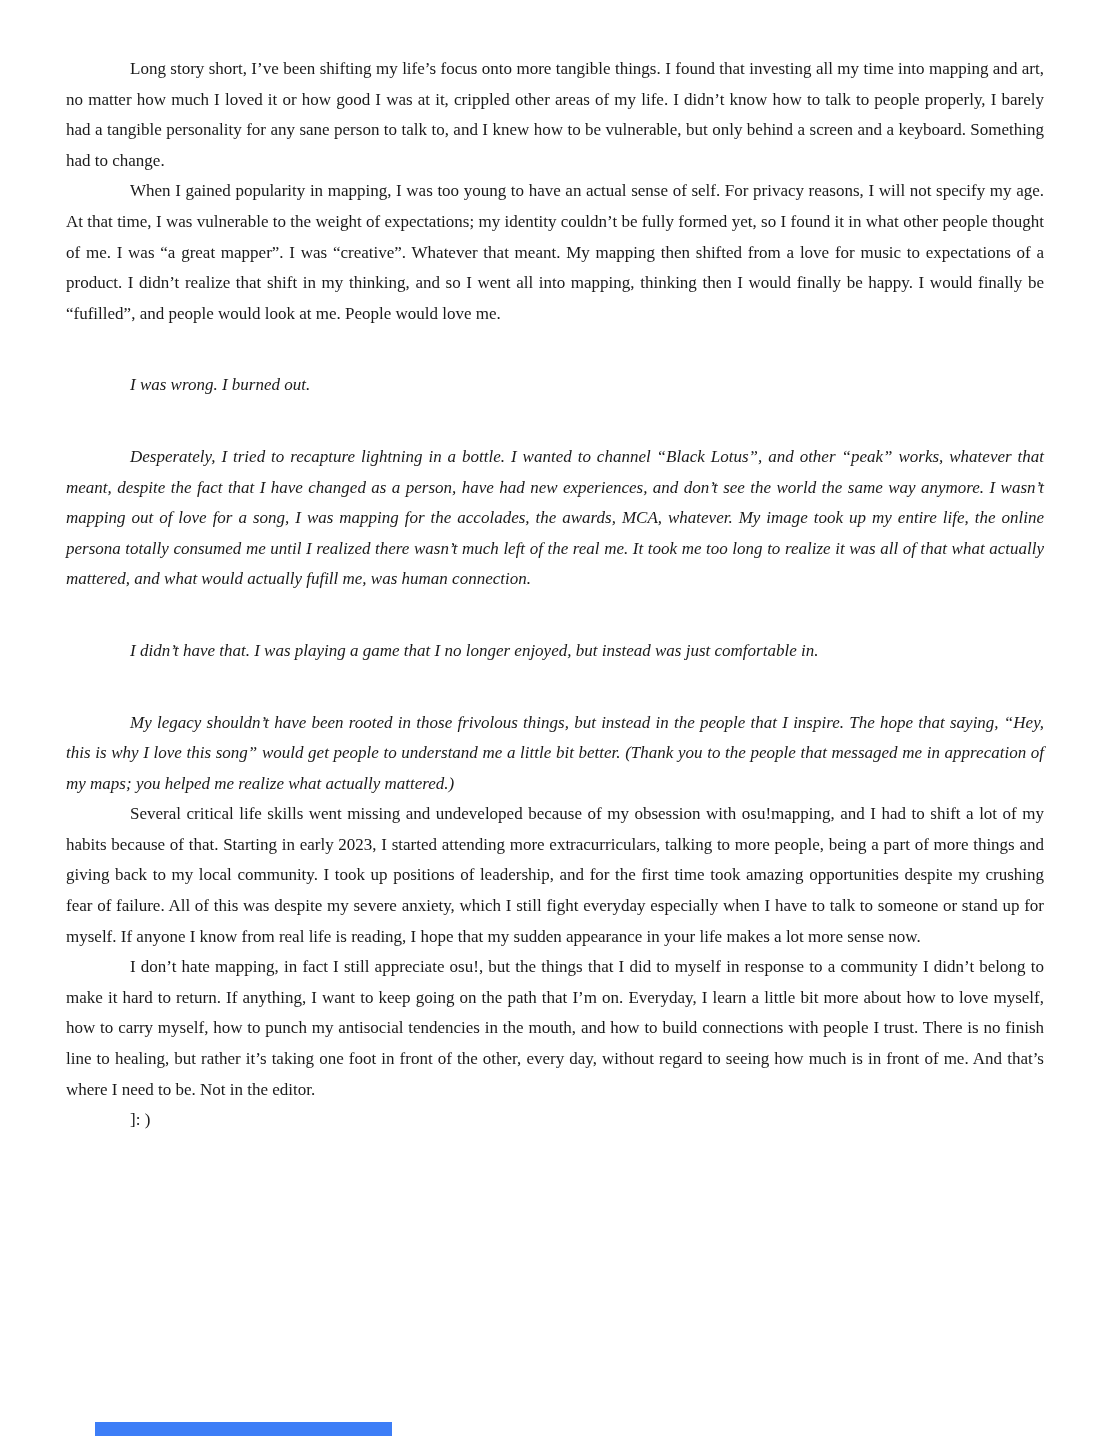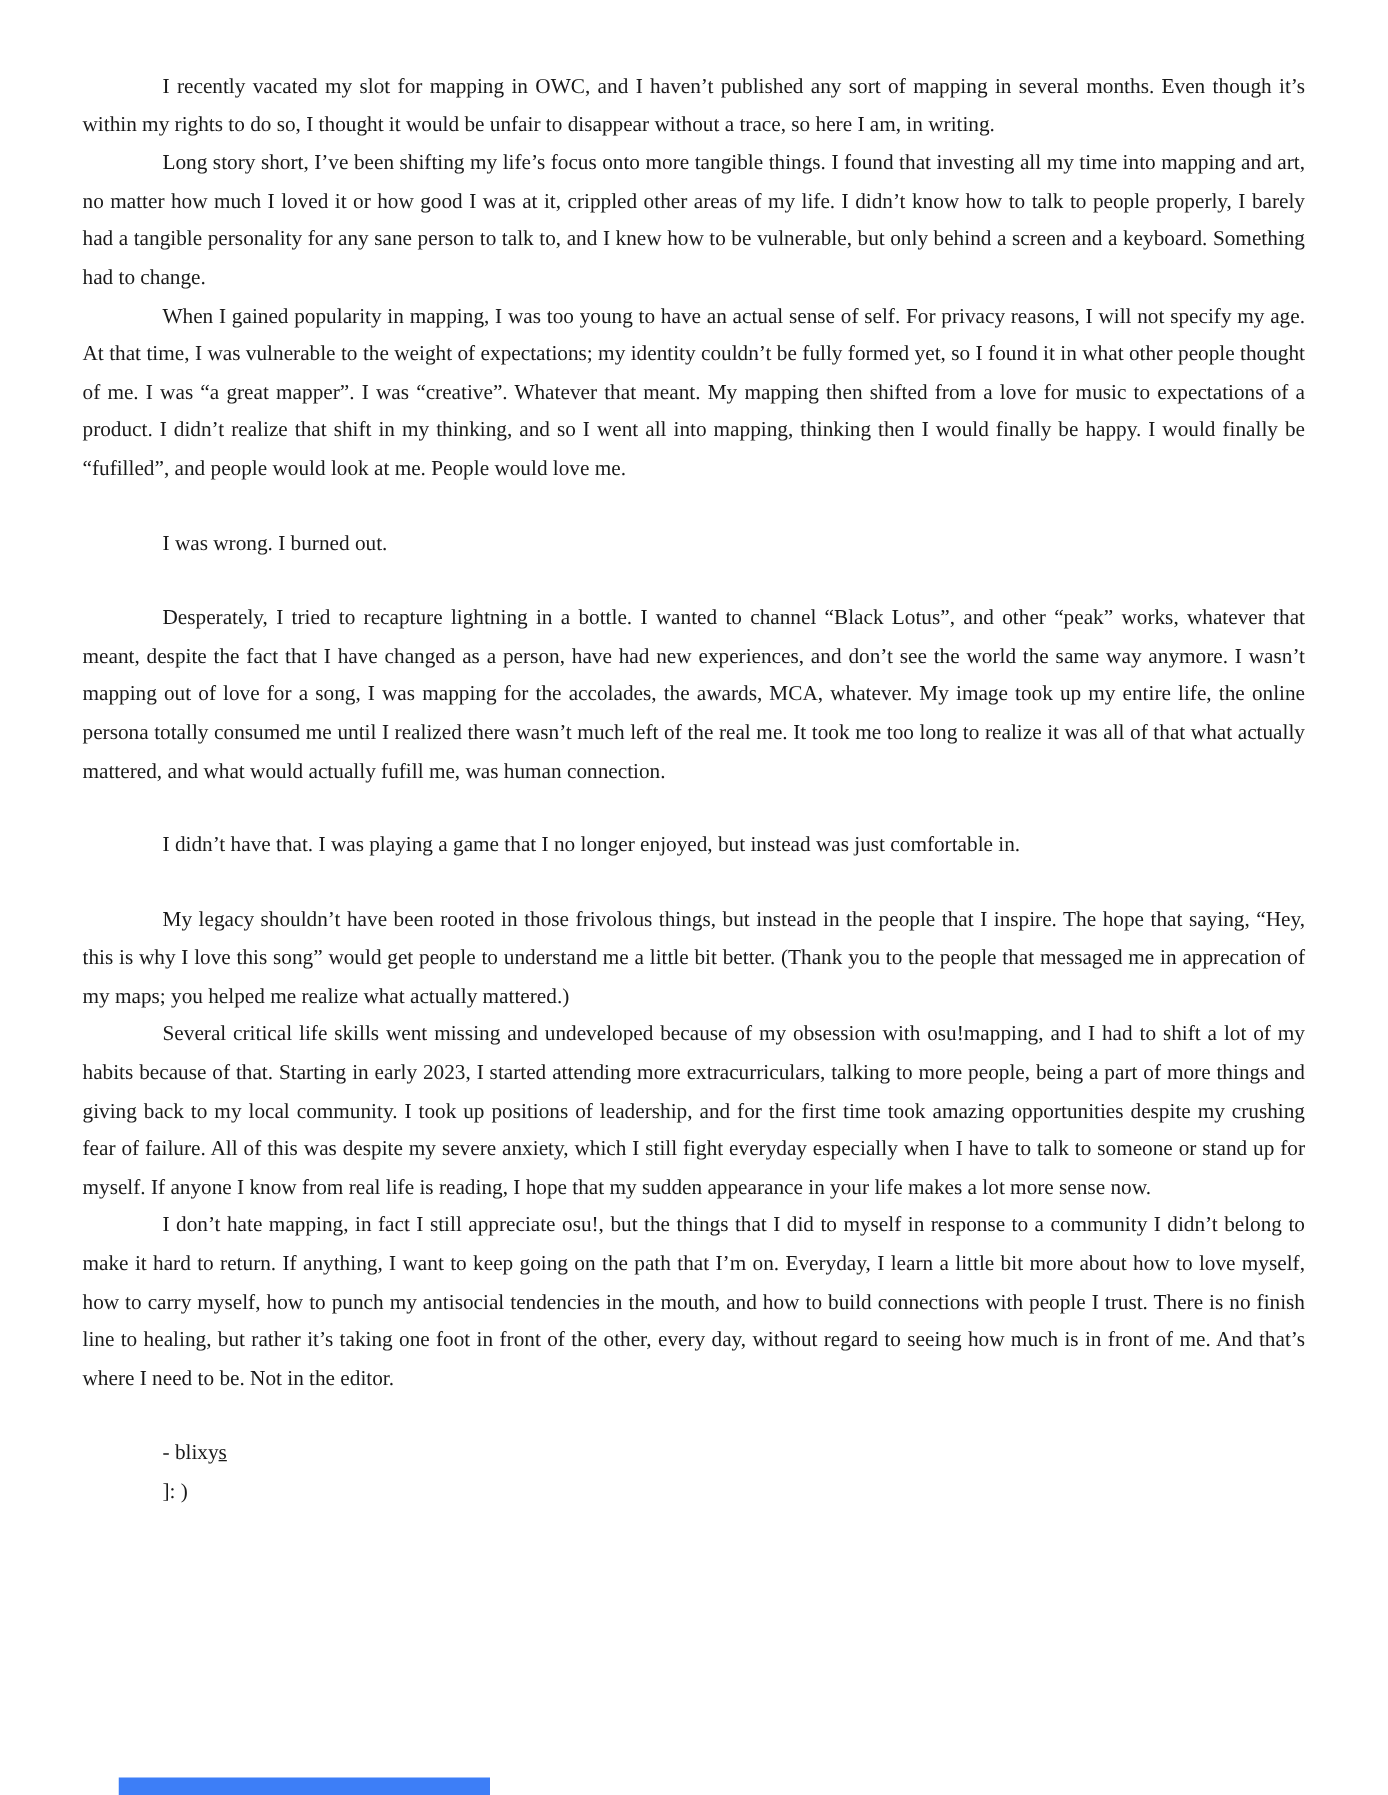--- a/index.html
+++ b/index.html
@@ -18,41 +18,39 @@
     color: #1a1a1a;
     font-family: "Liberation Serif", "DejaVu Serif", serif;
     font-size: 17px;
     line-height: 30.6px;
   }
   .para {
     margin: 0;
     text-align: justify;
     text-indent: 64px;
   }
-  .gap { margin-top: 29px; }
+  .gap { margin-top: 41px; font-style: italic; }
   .us { text-decoration: underline; }
   .blue-bar {
     position: absolute;
     left: 95px;
     top: 1422px;
     width: 297px;
     height: 14px;
   }
 </style>
 </head>
 <body>
 
 <div class="page">
   <div class="doc">
-    <p class="para">I recently vacated my slot for mapping in OWC, and I haven’t published any sort of mapping in several months. Even though it’s within my rights to do so, I thought it would be unfair to disappear without a trace, so here I am, in writing.</p>
     <p class="para">Long story short, I’ve been shifting my life’s focus onto more tangible things. I found that investing all my time into mapping and art, no matter how much I loved it or how good I was at it, crippled other areas of my life. I didn’t know how to talk to people properly, I barely had a tangible personality for any sane person to talk to, and I knew how to be vulnerable, but only behind a screen and a keyboard. Something had to change.</p>
     <p class="para">When I gained popularity in mapping, I was too young to have an actual sense of self. For privacy reasons, I will not specify my age. At that time, I was vulnerable to the weight of expectations; my identity couldn’t be fully formed yet, so I found it in what other people thought of me. I was “a great mapper”. I was “creative”. Whatever that meant. My mapping then shifted from a love for music to expectations of a product. I didn’t realize that shift in my thinking, and so I went all into mapping, thinking then I would finally be happy. I would finally be “fufilled”, and people would look at me. People would love me.</p>
     <p class="para gap">I was wrong. I burned out.</p>
     <p class="para gap">Desperately, I tried to recapture lightning in a bottle. I wanted to channel “Black Lotus”, and other “peak” works, whatever that meant, despite the fact that I have changed as a person, have had new experiences, and don’t see the world the same way anymore. I wasn’t mapping out of love for a song, I was mapping for the accolades, the awards, MCA, whatever. My image took up my entire life, the online persona totally consumed me until I realized there wasn’t much left of the real me. It took me too long to realize it was all of that what actually mattered, and what would actually fufill me, was human connection.</p>
     <p class="para gap">I didn’t have that. I was playing a game that I no longer enjoyed, but instead was just comfortable in.</p>
     <p class="para gap">My legacy shouldn’t have been rooted in those frivolous things, but instead in the people that I inspire. The hope that saying, “Hey, this is why I love this song” would get people to understand me a little bit better. (Thank you to the people that messaged me in apprecation of my maps; you helped me realize what actually mattered.)</p>
     <p class="para">Several critical life skills went missing and undeveloped because of my obsession with osu!mapping, and I had to shift a lot of my habits because of that. Starting in early 2023, I started attending more extracurriculars, talking to more people, being a part of more things and giving back to my local community. I took up positions of leadership, and for the first time took amazing opportunities despite my crushing fear of failure. All of this was despite my severe anxiety, which I still fight everyday especially when I have to talk to someone or stand up for myself. If anyone I know from real life is reading, I hope that my sudden appearance in your life makes a lot more sense now.</p>
     <p class="para">I don’t hate mapping, in fact I still appreciate osu!, but the things that I did to myself in response to a community I didn’t belong to make it hard to return. If anything, I want to keep going on the path that I’m on. Everyday, I learn a little bit more about how to love myself, how to carry myself, how to punch my antisocial tendencies in the mouth, and how to build connections with people I trust. There is no finish line to healing, but rather it’s taking one foot in front of the other, every day, without regard to seeing how much is in front of me. And that’s where I need to be. Not in the editor.</p>
-    <p class="para gap"><span>- blixy</span><span class="us">s</span></p>
     <p class="para">]: )</p>
   </div>
   <div class="blue-bar" style="background-color: rgb(61, 126, 247);"></div>
 </div>
 
 </body></html>

